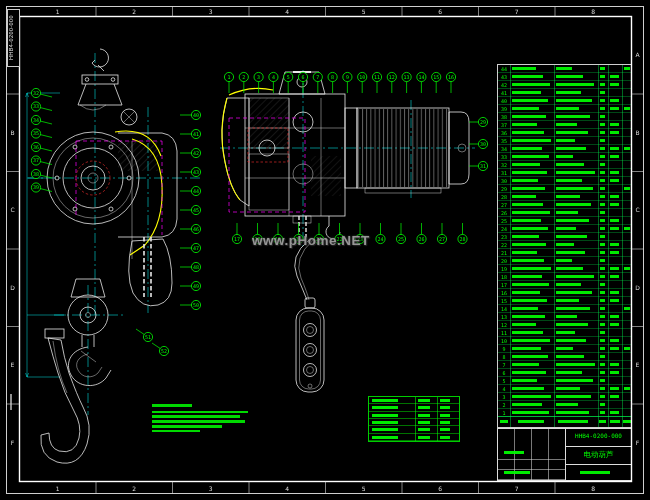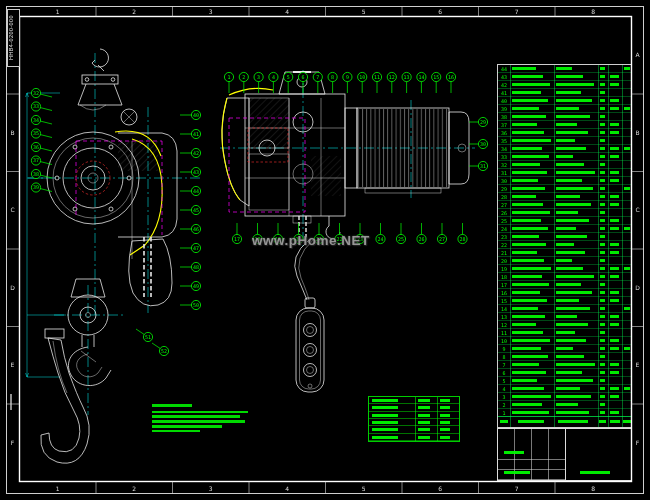--- a/index.html
+++ b/index.html
@@ -876,20 +876,26 @@
     </div>
 <div class="bom-col" style="left: 12px;"></div>
     <div class="bom-col" style="left: 56px;"></div>
     <div class="bom-col" style="left: 100px;"></div>
     <div class="bom-col" style="left: 110px;"></div>
     <div class="bom-col" style="left: 124px;"></div>
   </div>
 
 <div id="title-block">
   <div id="tb-left"></div>
+  <div id="tb-right">
+    <div class="tb-hline" style="top:17px"></div>
+    <div class="tb-hline" style="top:35px"></div>
+    <div class="tb-no">HHB4-0200-000</div>
+    <div class="tb-name">电动葫芦</div>
+  </div>
   <i class="bar" style="left:6px;top:42px;width:26px"></i>
   <i class="bar" style="left:6px;top:22px;width:20px"></i>
   <i class="bar" style="left:82px;top:42px;width:30px"></i>
 </div>
 
 <div id="notes">
     <div class="note-line" style="width: 40px; margin-bottom: 4px;"></div>
     <div class="note-line" style="width: 96px; margin-bottom: 2.2px;"></div>
     <div class="note-line" style="width: 88px; margin-bottom: 2.2px;"></div>
     <div class="note-line" style="width: 93px; margin-bottom: 2.2px;"></div>

